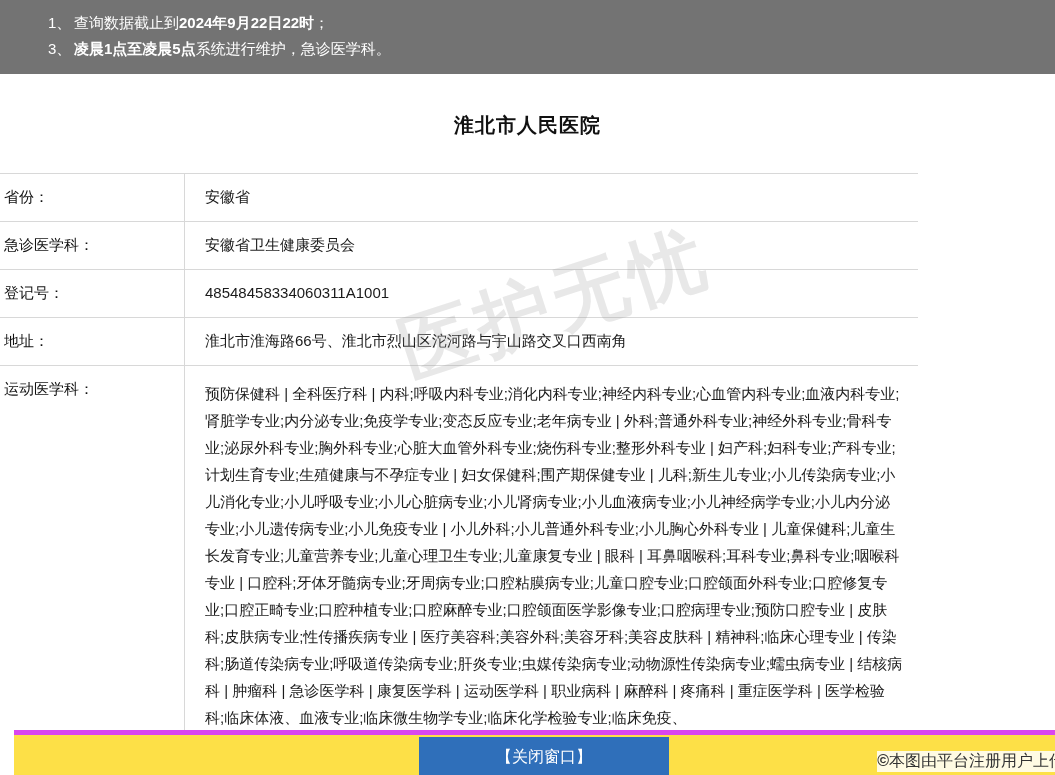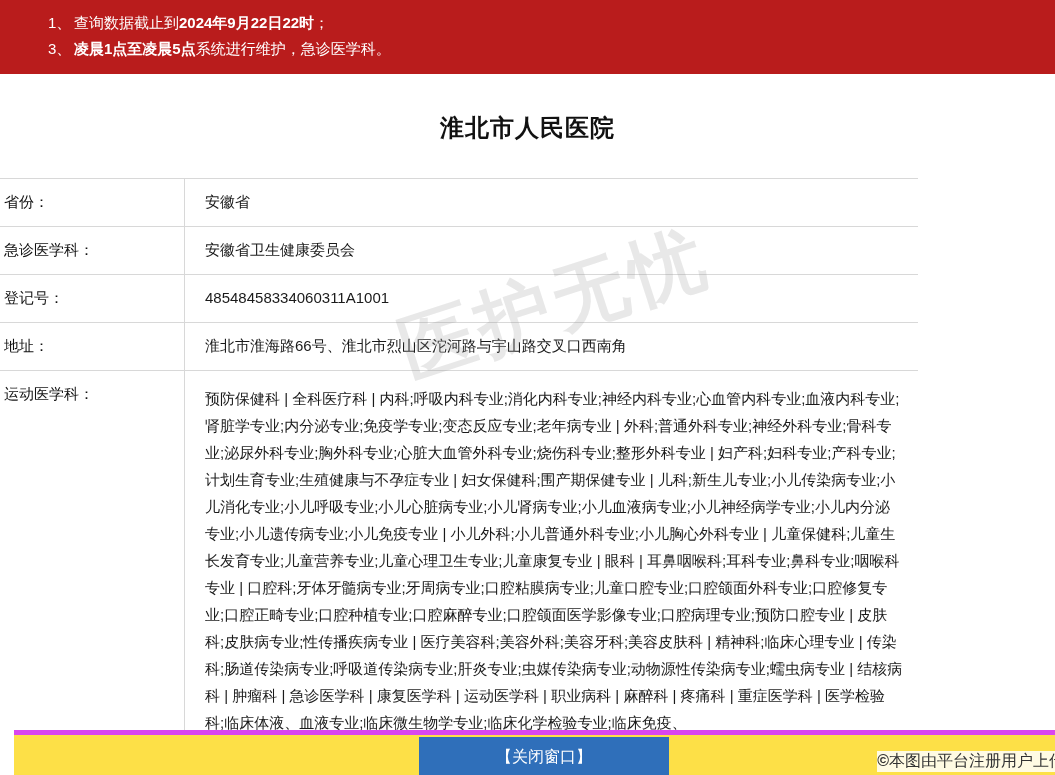--- a/index.html
+++ b/index.html
@@ -11,21 +11,21 @@
     height: 775px;
     background: #ffffff;
     font-family: "Liberation Sans", sans-serif;
     color: #222;
     overflow: hidden;
     position: relative;
   }
 
   
   .notice {
-    background: #b91c1c;
+    background: #737373;
     color: #ffffff;
     padding: 10px 0 12px 0;
     font-size: 15px;
     line-height: 26px;
   }
   .notice ol {
     margin: 0;
     padding: 0;
     list-style: none;
   }
@@ -35,21 +35,21 @@
   }
   .notice .num {
     display: inline-block;
     width: 26px;
   }
   .notice b { font-weight: bold; }
 
   
   .title {
     text-align: center;
-    font-size: 24px;
+    font-size: 20px;
     font-weight: bold;
     color: #111;
     padding: 38px 0 34px 0;
     letter-spacing: 1px;
   }
 
   
   table.info {
     width: 918px;
     border-collapse: collapse;

